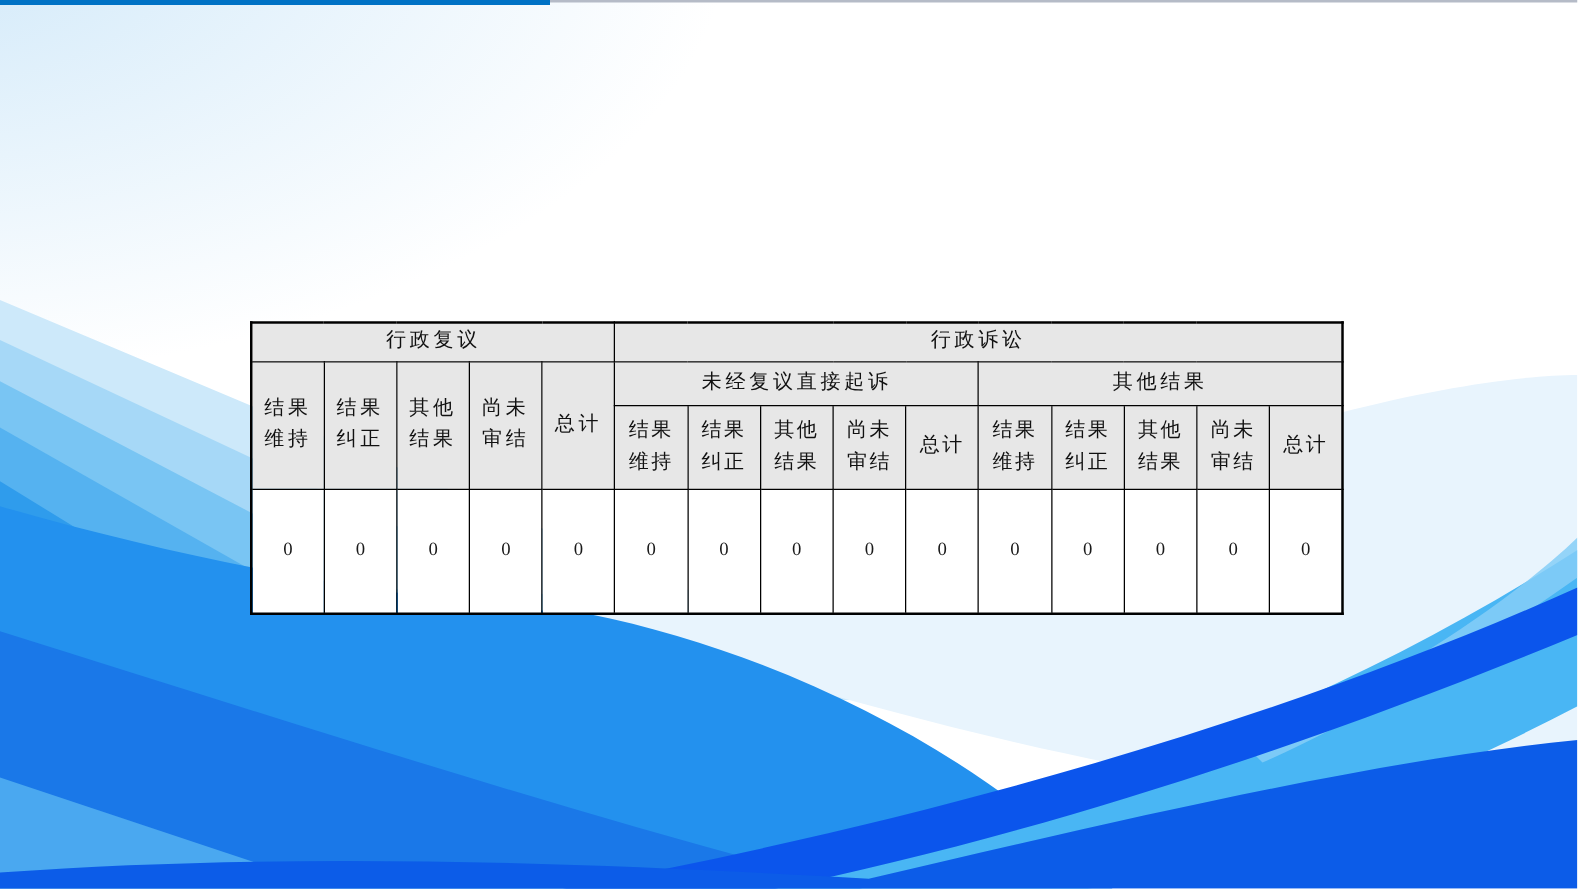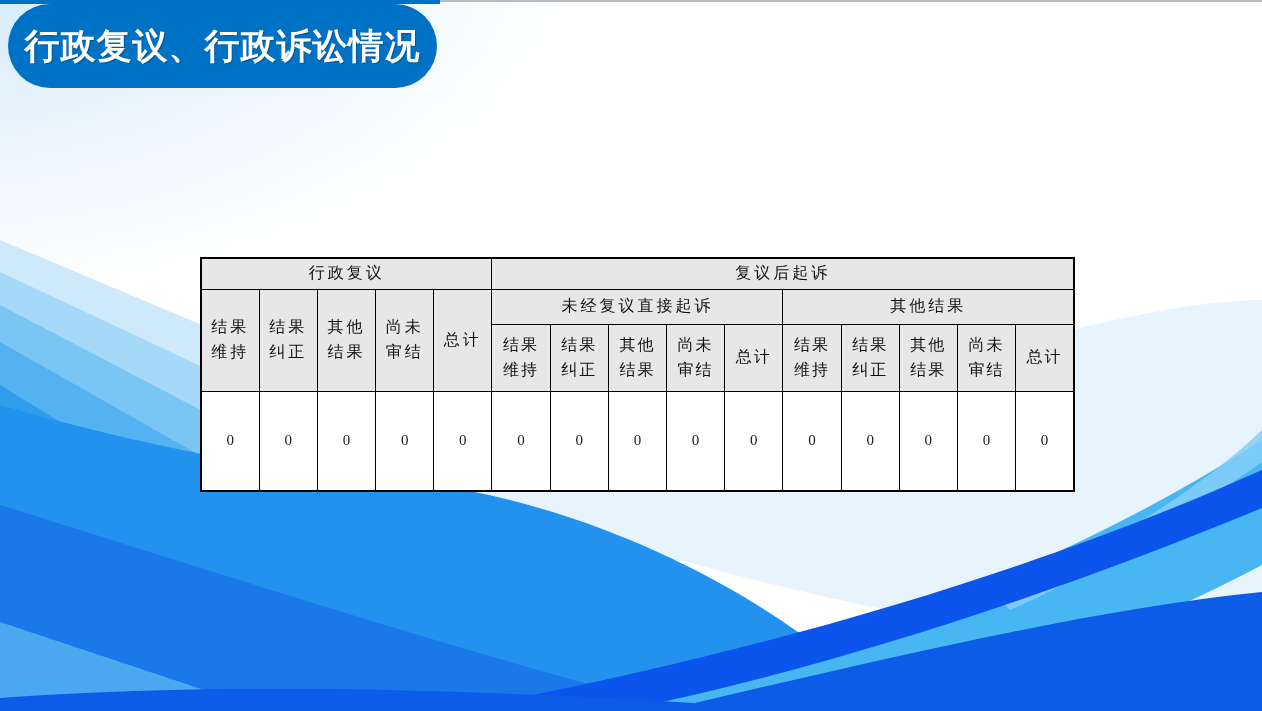--- a/index.html
+++ b/index.html
@@ -76,32 +76,29 @@
     <path fill="#85CEF7" opacity="0.85" d="M1000,600 C1120,540 1210,480 1262,430 L1262,462 C1180,520 1090,575 1010,610 Z"></path>
 
     <path fill="#0B55EC" d="M450,711 C780,650 1050,565 1262,470 L1262,508 C1040,600 820,670 620,711 Z"></path>
 
     <path fill="#0C5CE8" d="M0,698 C250,680 500,692 695,703 C900,655 1100,608 1262,592 L1262,711 L0,711 Z"></path>
   </svg>
 
   <div class="top-line"></div>
   <div class="top-strip"></div>
 
-  <div class="title-pill">
-    <span>行政复议、行政诉讼情况</span>
-  </div>
 
   <table class="stats">
     <colgroup>
       <col span="15" style="width:58.2px">
     </colgroup>
     <tbody>
         <tr class="r-sections">
       <th colspan="5">行政复议</th>
-      <th colspan="10">复议后起诉</th>
+      <th colspan="10">行政诉讼</th>
     </tr>
     <tr class="r-groups">
       <th rowspan="2">结果维持</th>
       <th rowspan="2">结果纠正</th>
       <th rowspan="2">其他结果</th>
       <th rowspan="2">尚未审结</th>
       <th rowspan="2">总计</th>
       <th colspan="5">未经复议直接起诉</th>
       <th colspan="5">其他结果</th>
     </tr>

